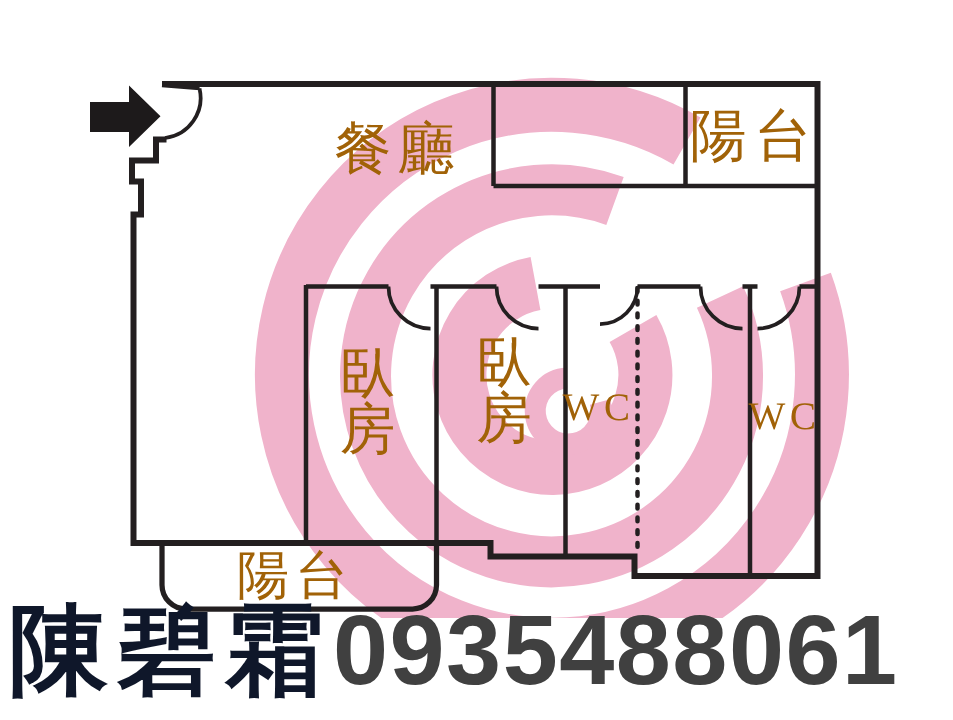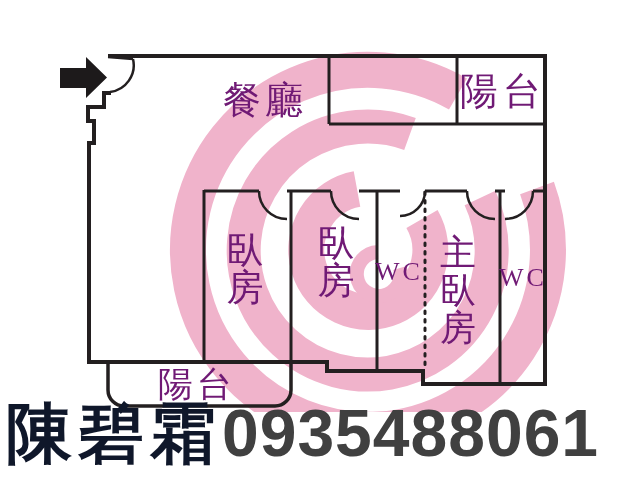--- a/index.html
+++ b/index.html
@@ -1,21 +1,21 @@
 <!DOCTYPE html>
 <html><head>
 <meta charset="utf-8">
 <style>
   html,body{margin:0;padding:0;background:#fff;}
   .stage{position:relative;width:635px;height:480px;background:#ffffff;overflow:hidden;
          font-family:"Liberation Sans","DejaVu Sans",sans-serif;}
   .plan-svg{position:absolute;left:0;top:0;}
   .lbl{position:absolute;transform:translate(-50%,-50%);
        font-family:"Liberation Serif","DejaVu Serif",serif;
-       color:#701a75;white-space:nowrap;line-height:1;}
+       color:#a16207;white-space:nowrap;line-height:1;}
   .lbl.v{white-space:normal;width:1.12em;line-height:1.04;word-break:break-all;
          text-align:center;}
   .lbl.wc{font-family:Liberation Serif, serif;}
   .contact{position:absolute;left:6px;top:399px;white-space:nowrap;
            font-weight:bold;font-size:66px;line-height:1.05;
            font-family:"Liberation Sans","DejaVu Sans",sans-serif;}
   .contact .name{letter-spacing:6px;}
   .contact .phone{letter-spacing:1px;}
 </style>
 </head>
@@ -59,21 +59,20 @@
     </g>
 
     <polygon points="60,68 86,68 86,57 107,77.5 86,98 86,88 60,88" fill="#1d1a1b"></polygon>
   </svg>
 
   <div class="lbl" style="left:265px;top:100px;font-size:38px;letter-spacing:4px;">餐廳</div>
   <div class="lbl" style="left:503px;top:91px;font-size:38px;letter-spacing:5px;">陽台</div>
   <div class="lbl v" style="left:245px;top:269px;font-size:37px;">臥房</div>
   <div class="lbl v" style="left:336px;top:262px;font-size:37px;">臥房</div>
   <div class="lbl wc" style="left:399px;top:272px;font-size:26px;letter-spacing:3px;">WC</div>
-  <div class="lbl v" style="left:458px;top:291px;font-size:36px;">主臥房</div>
   <div class="lbl wc" style="left:523px;top:278px;font-size:26px;letter-spacing:3px;">WC</div>
   <div class="lbl" style="left:197px;top:384px;font-size:35px;letter-spacing:4px;">陽台</div>
 
   <div class="contact">
     <span class="name" style="color:#0f172a;">陳碧霜</span><span class="phone" style="color:#404040;">0935488061</span>
   </div>
 
 </div>
 
 </body></html>

